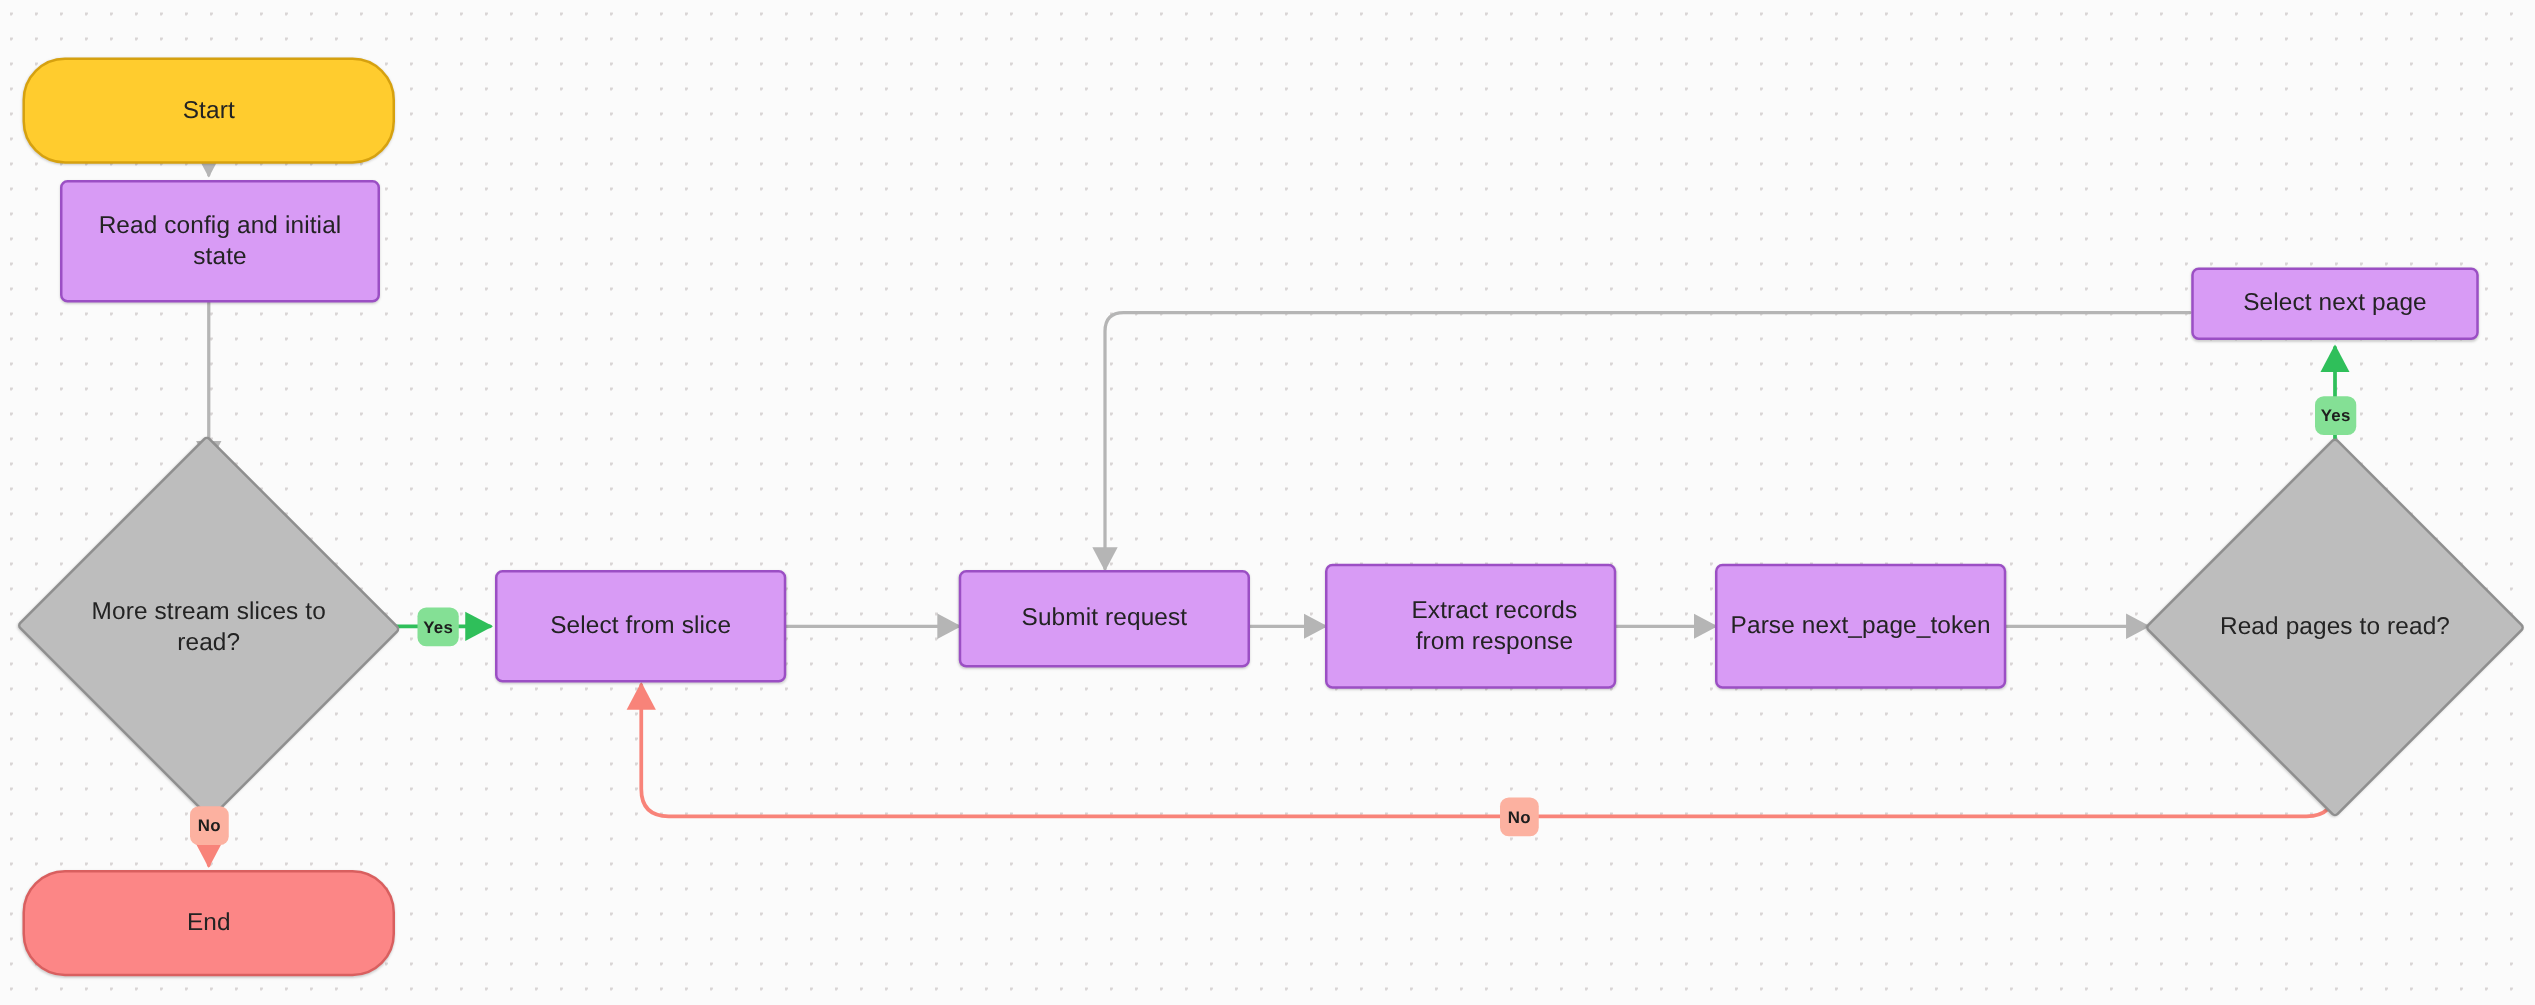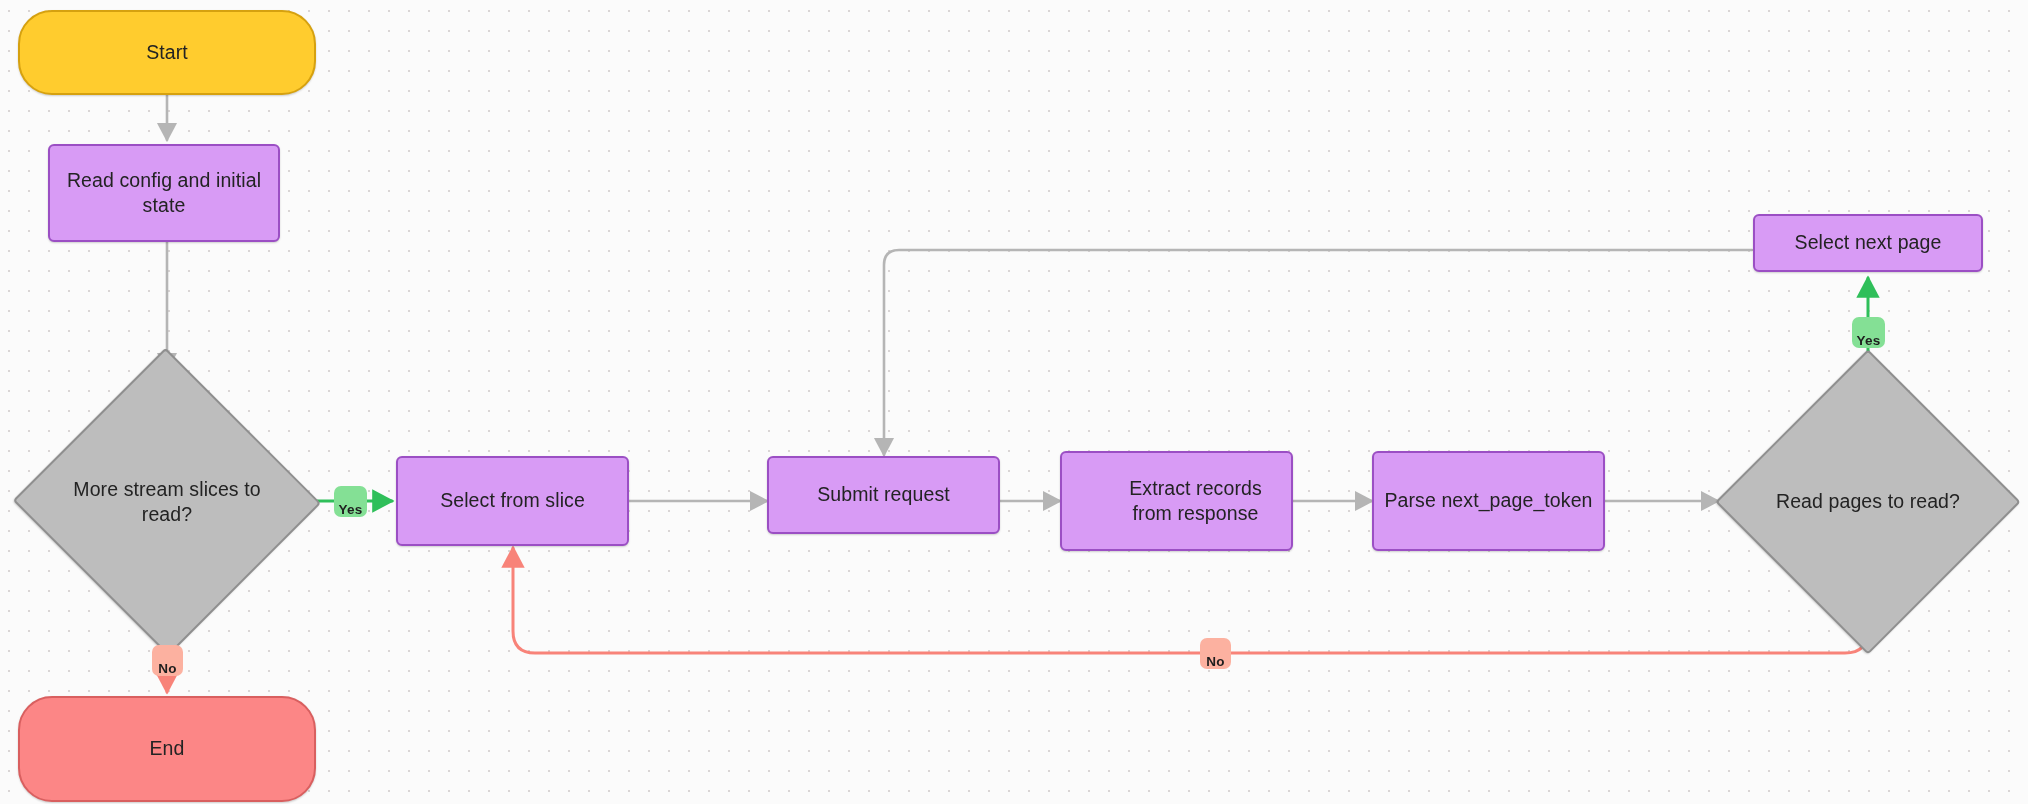--- a/index.html
+++ b/index.html
@@ -56,20 +56,21 @@
     padding: 4px 10px;
   }
 
   .terminal {
     border-radius: 34px;
     box-shadow: 0 1px 2px rgba(0,0,0,.18);
   }
   .terminal.start {
     background: #ffcc2e;
     border: 2px solid #d6a10f;
+    margin-top: 36px;
   }
   .terminal.end {
     background: #fc8686;
     border: 2px solid #d95f5f;
   }
 
   
   .decision {
     background: transparent;
     border: none;
@@ -89,21 +90,21 @@
   .decision .dia-text {
     position: relative;
     z-index: 2;
     width: 72%;
   }
 
   
   .edge-label {
     position: absolute;
     display: flex;
-    align-items: flex-end;
+    align-items: center;
     justify-content: center;
     font-size: 13.5px;
     font-weight: 600;
     color: #1e1e1e;
     border-radius: 7px;
     z-index: 7;
     letter-spacing: .2px;
   }
   .edge-label.yes { background: #84e095; }
   .edge-label.no  { background: #fcb1a0; }
@@ -149,30 +150,30 @@
       <path d="M1752,250 L899,250 Q884,250 884,265 L884,455" stroke="#b5b5b5" stroke-width="2.6" marker-end="url(#ah-grey)"></path>
 
       <path d="M1868,630 Q1868,653 1845,653 L535,653 Q513,653 513,631 L513,548" stroke="#f88379" stroke-width="3" marker-end="url(#ah-red)"></path>
     </g>
   </svg>
 
   <div class="node terminal start" style="left:18px; top:10px; width:298px; height:85px;">
     <span>Start</span>
   </div>
 
-  <div class="node proc" style="left:48px; top:144px; width:232px; height:98px;">
+  <div class="node proc" style="left:48px; top:144px; width:256px; height:98px;">
     <span>Read config and initial state</span>
   </div>
 
   <div class="node decision" style="left:14px; top:352px; width:306px; height:300px;">
     <div class="dia-shape"></div>
     <div class="dia-text">More stream slices to read?</div>
   </div>
 
-  <div class="node terminal end" style="left:18px; top:696px; width:298px; height:106px;">
+  <div class="node terminal end" style="left:18px; top:696px; width:298px; height:85px;">
     <span>End</span>
   </div>
 
   <div class="node proc" style="left:396px; top:456px; width:233px; height:90px;">
     <span>Select from slice</span>
   </div>
 
   <div class="node proc" style="left:767px; top:456px; width:233px; height:78px;">
     <span>Submit request</span>
   </div>

